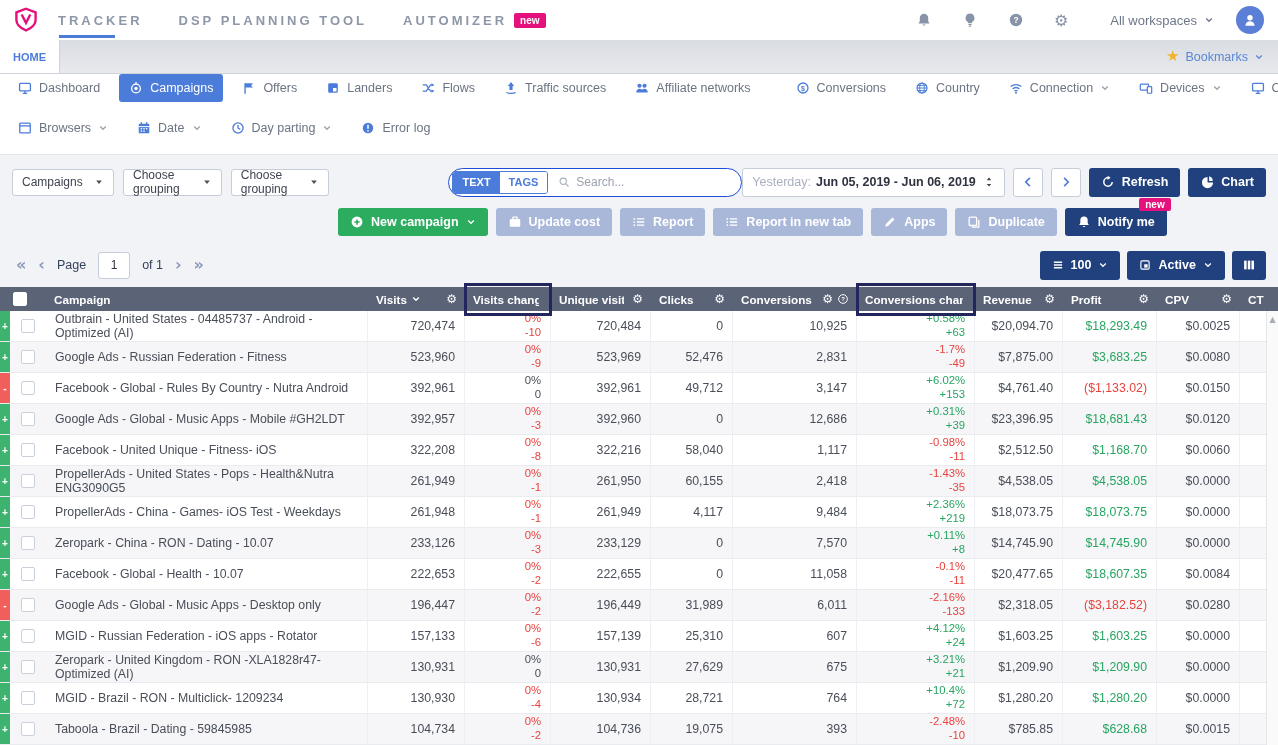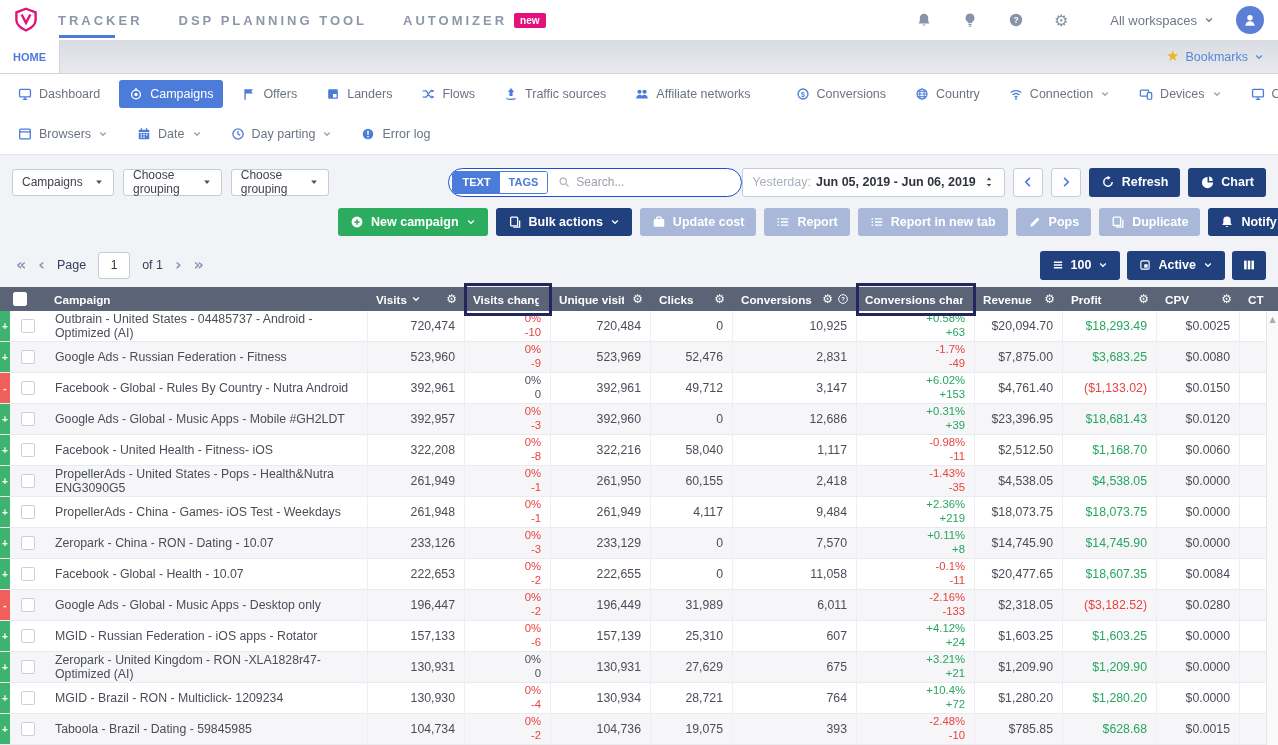--- a/index.html
+++ b/index.html
@@ -29,21 +29,21 @@
 .avatar{width:28px;height:28px;border-radius:50%;background:#5b7fd6;margin-left:22px;display:flex;align-items:center;justify-content:center}
 .avatar svg{width:16px;height:16px}
 
 
 .tabbar{height:34px;background:linear-gradient(#d9dce2,#e7e9ed);border-bottom:1px solid #cfd3da;display:flex;align-items:stretch;justify-content:space-between}
 .tab-home{width:60px;background:#fff;color:var(--accent);font-weight:bold;font-size:11px;display:flex;align-items:center;justify-content:center;border-right:1px solid #cfd3da;cursor:pointer}
 .bookmarks{display:flex;align-items:center;gap:6px;padding-right:14px;color:#5b87d6;font-size:12.5px;cursor:pointer}
 .star{color:#f0b429;font-size:15px;line-height:1}
 
 
-.navrow{height:40px;display:flex;align-items:center;padding:0 8px;background:#fff}
+.navrow{height:40px;display:flex;align-items:flex-start;padding:0 8px;background:#fff}
 .navrow2{height:41px;border-bottom:1px solid #e3e5ea}
 .nav-item{display:flex;align-items:center;gap:7px;color:#6b7483;font-size:12.5px;padding:7px 10px;border-radius:3px;margin-right:9px;cursor:pointer;white-space:nowrap}
 .nav-item .icon{color:var(--accent)}
 .nav-item .caret{color:#9aa2b0}
 .nav-item.active{background:var(--accent);color:#fff}
 .nav-item.active .icon{color:#fff}
 .nav-divider{width:1px;height:24px;background:#dcdfe5;margin:0 12px 0 4px}
 
 
 .toolbar-area{background:#f2f3f6;height:132px;padding:13px 12px 0}
@@ -483,34 +483,20 @@
             <path d="M8 5v6M5 8h6" stroke="#2bac5f" stroke-width="1.8"></path>
           </svg>
         </span>
         <span>New campaign</span>
         <span class="icon i10">
           <svg viewBox="0 0 16 16">
             <path d="M3.5 5.5L8 10l4.5-4.5" fill="none" stroke="currentColor" stroke-width="2"></path>
           </svg>
         </span>
       </button>
-      <button class="btn navy">
-        <span class="icon">
-          <svg viewBox="0 0 16 16">
-            <rect x="3" y="2.5" width="8" height="10" rx="1" fill="none" stroke="currentColor" stroke-width="1.5"></rect>
-            <path d="M6 13.8h7.3V6.2" fill="none" stroke="currentColor" stroke-width="1.5"></path>
-          </svg>
-        </span>
-        <span>Bulk actions</span>
-        <span class="icon i10">
-          <svg viewBox="0 0 16 16">
-            <path d="M3.5 5.5L8 10l4.5-4.5" fill="none" stroke="currentColor" stroke-width="2"></path>
-          </svg>
-        </span>
-      </button>
       <button class="btn disabled">
         <span class="icon">
           <svg viewBox="0 0 16 16">
             <rect x="2" y="4.6" width="12" height="8.8" rx="1" fill="currentColor"></rect>
             <rect x="5.5" y="2.4" width="5" height="3" rx=".8" fill="none" stroke="currentColor" stroke-width="1.4"></rect>
           </svg>
         </span>
         <span>Update cost</span>
       </button>
       <button class="btn disabled">
@@ -542,21 +528,21 @@
           </svg>
         </span>
         <span>Report in new tab</span>
       </button>
       <button class="btn disabled">
         <span class="icon">
           <svg viewBox="0 0 16 16">
             <path d="M2.5 13.5l.9-3.2 7.4-7.4 2.3 2.3-7.4 7.4z" fill="currentColor"></path>
           </svg>
         </span>
-        <span>Pops</span>
+        <span>Apps</span>
       </button>
       <button class="btn disabled">
         <span class="icon">
           <svg viewBox="0 0 16 16">
             <rect x="2.5" y="2.5" width="8.5" height="9.5" rx="1" fill="none" stroke="currentColor" stroke-width="1.5"></rect>
             <path d="M5.5 13.8h8V5.5" fill="none" stroke="currentColor" stroke-width="1.5"></path>
           </svg>
         </span>
         <span>Duplicate</span>
       </button>
@@ -788,21 +774,21 @@
         <div class="td c-rev num">$23,396.95</div>
         <div class="td c-profit num profit-pos">$18,681.43</div>
         <div class="td c-cpv num">$0.0120</div>
         <div class="td c-ct nob"></div>
       </div>
       <div class="tr">
         <div class="strip pos">+</div>
         <div class="td c-check">
           <span class="checkbox"></span>
         </div>
-        <div class="td c-camp">Facebook - United Health - Fitness- iOS</div>
+        <div class="td c-camp">Facebook - United Unique - Fitness- iOS</div>
         <div class="td c-visits num">322,208</div>
         <div class="td c-vch change down">
           <span>0%</span>
           <span>-8</span>
         </div>
         <div class="td c-uniq num">322,216</div>
         <div class="td c-clicks num">58,040</div>
         <div class="td c-conv num">1,117</div>
         <div class="td c-cch change down">
           <span>-0.98%</span>

